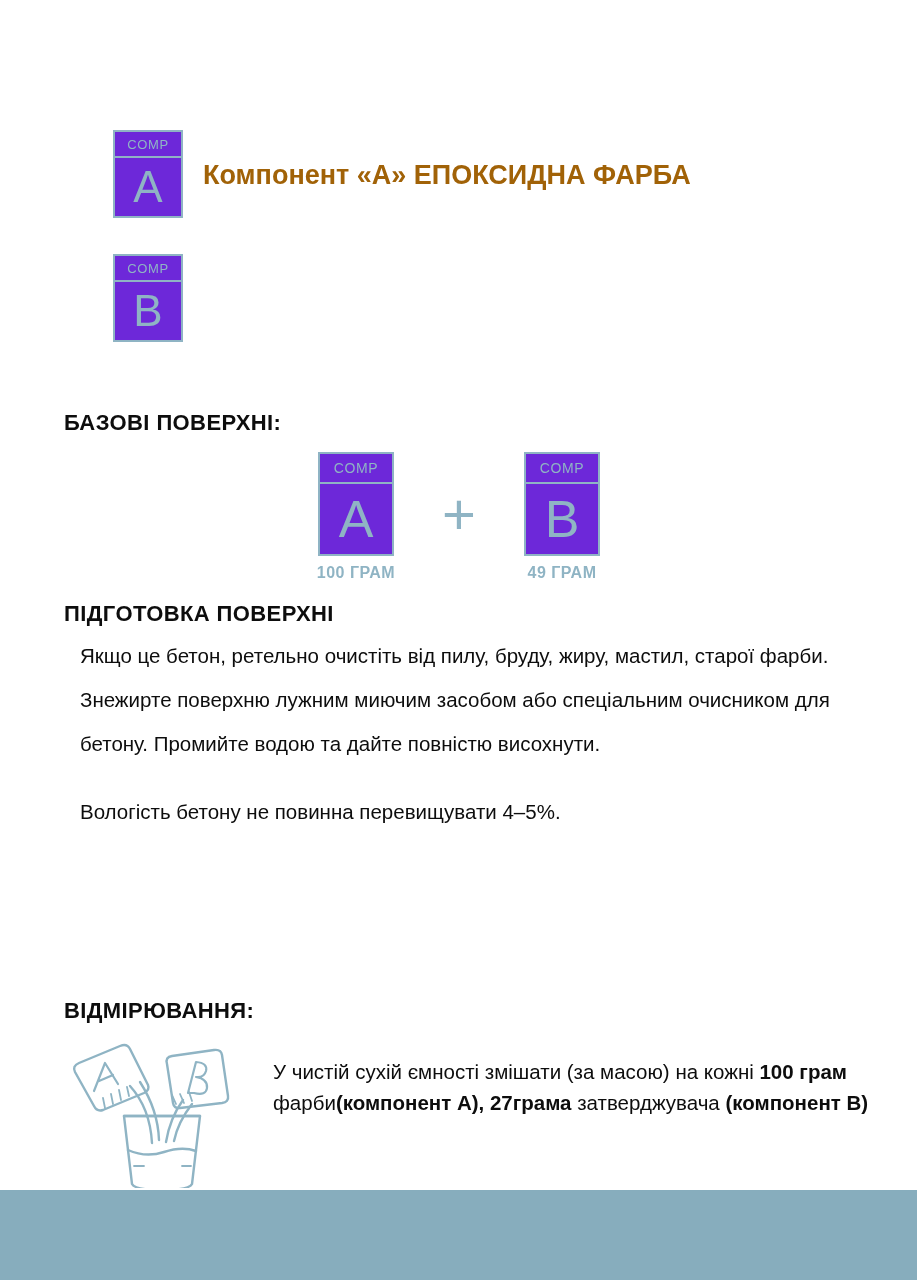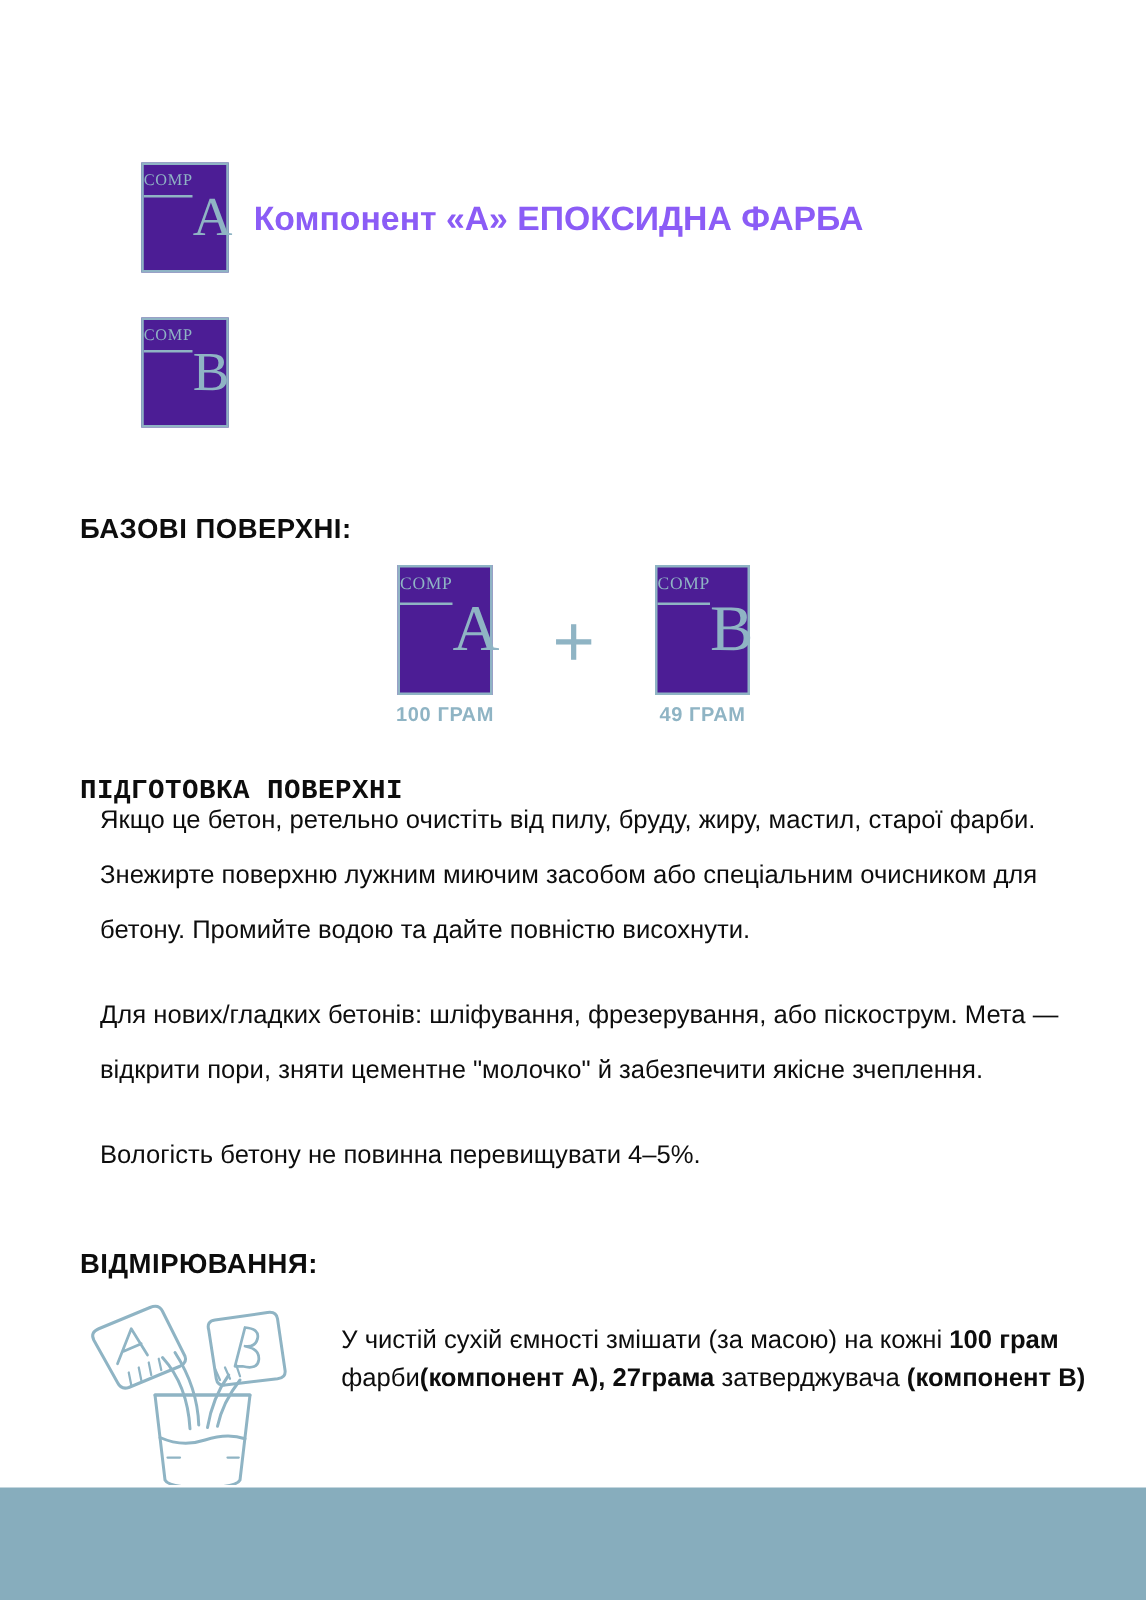--- a/index.html
+++ b/index.html
@@ -30,24 +30,23 @@
     letter-spacing: 0.4px;
     color: #0d0d0d;
     white-space: nowrap;
   }
 
   
   .badge {
     position: absolute;
     box-sizing: border-box;
     border: 2px solid #8fb4c4;
-    background: #4c1d95;
+    background: #6d28d9;
     display: flex;
-    flex-direction: row;
-    font-family: Liberation Serif, serif;
+    flex-direction: column;
   }
   .badge-top {
     box-sizing: border-box;
     border-bottom: 2px solid #8fb4c4;
     display: flex;
     align-items: center;
     justify-content: center;
     color: #8fb4c4;
     font-weight: normal;
     letter-spacing: 0.6px;
@@ -69,21 +68,21 @@
 
   
   .badge-lg { width: 76px; height: 104px; }
   .badge-lg .badge-top { height: 30px; font-size: 14px; }
   .badge-lg .badge-letter { font-size: 52px; }
 
   .legend-label {
     position: absolute;
     font-weight: bold;
     font-size: 27px;
-    color: #8b5cf6;
+    color: #a16207;
     white-space: nowrap;
   }
 
   .gram-label {
     position: absolute;
     font-weight: bold;
     font-size: 16px;
     letter-spacing: 0.5px;
     color: #8fb4c4;
     white-space: nowrap;
@@ -159,25 +158,24 @@
   <div class="gram-label" style="left:308px; top:564px; width:96px;">100 ГРАМ</div>
 
   <div class="plus-sign" style="left:442px; top:485px;">+</div>
 
   <div class="badge badge-lg" style="left:524px; top:452px;">
     <div class="badge-top">COMP</div>
     <div class="badge-letter">B</div>
   </div>
   <div class="gram-label" style="left:514px; top:564px; width:96px;">49 ГРАМ</div>
 
-  <div class="section-heading" style="left:64px; top:620px;font-family:Liberation Mono, monospace;">ПІДГОТОВКА ПОВЕРХНІ</div>
+  <div class="section-heading" style="left:64px; top:601px;">ПІДГОТОВКА ПОВЕРХНІ</div>
 
   <div class="body-block" style="left:80px; top:634px; width:790px;">
     <p>Якщо це бетон, ретельно очистіть від пилу, бруду, жиру, мастил, старої фарби. Знежирте поверхню лужним миючим засобом або спеціальним очисником для бетону. Промийте водою та дайте повністю висохнути.</p>
-    <p>Для нових/гладких бетонів: шліфування, фрезерування, або піскострум. Мета — відкрити пори, зняти цементне "молочко" й забезпечити якісне зчеплення.</p>
     <p>Вологість бетону не повинна перевищувати 4–5%.</p>
   </div>
 
   <div class="section-heading" style="left:64px; top:998px;">ВІДМІРЮВАННЯ:</div>
 
   <div class="illustration" style="left:62px; top:1038px;">
     <svg width="190" height="150" viewBox="0 0 190 150" fill="none" stroke="#8fb4c4" stroke-width="2.4" stroke-linecap="round" stroke-linejoin="round">
 
       <path d="M13 34 Q10 28 17 25 L58 8 Q65 5 68 11 L86 47 Q88 52 82 55 L41 72 Q35 74 32 68 Z"></path>
 

